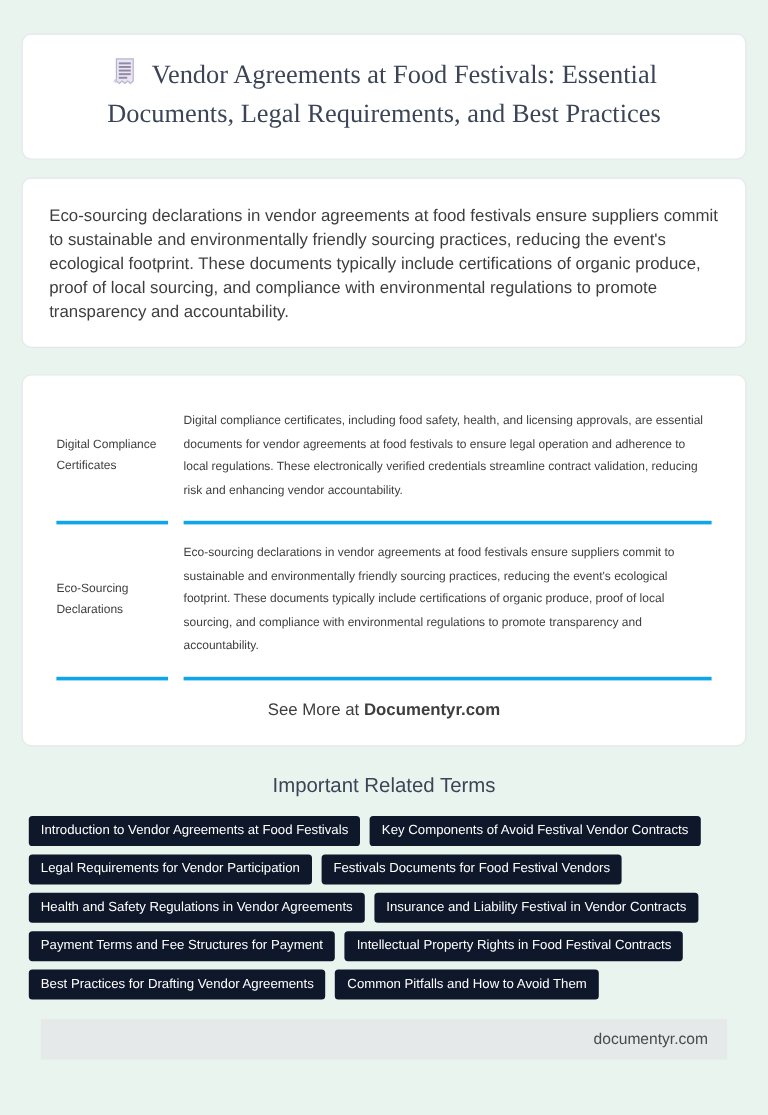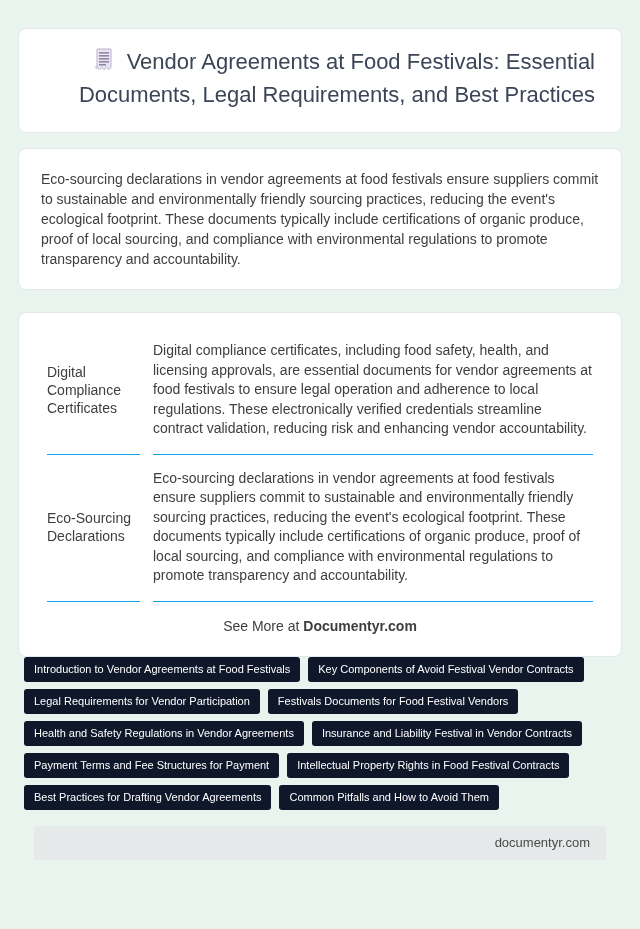--- a/index.html
+++ b/index.html
@@ -16,22 +16,23 @@
 
   .card {
     background: #ffffff;
     border: 1px solid #e4e7ec;
     border-radius: 8px;
   }
 
   
   .title-card {
     padding: 18px 26px 22px 26px;
-    text-align: right;
+    text-align: center;
     margin-bottom: 15px;
+    font-family: Liberation Serif, serif;
   }
   .page-title {
     font-size: 22px;
     line-height: 30px;
     font-weight: 400;
     color: #3b4557;
     margin: 0;
   }
   .receipt-icon-wrap {
     display: inline-block;
@@ -55,24 +56,24 @@
   .table-card {
     padding: 14px 15px 16px 15px;
     margin-bottom: 0;
   }
   table.doc-table {
     width: 100%;
     border-collapse: separate;
     border-spacing: 13px 0;
   }
   .doc-table td {
-    border-bottom: 1px solid #0ea5e9;
+    border-bottom: 3px solid #0ea5e9;
     padding: 14px 0 15px 0;
     vertical-align: middle;
-    font-size: 14px;
+    font-size: 10px;
   }
   .doc-table td.term-cell {
     width: 93px;
     line-height: 18px;
   }
   .doc-table td.desc-cell {
     line-height: 19.5px;
   }
   .see-more {
     text-align: center;
@@ -155,20 +156,21 @@
           <td class="term-cell">Eco-Sourcing Declarations</td>
           <td class="desc-cell">Eco-sourcing declarations in vendor agreements at food festivals ensure suppliers commit to sustainable and environmentally friendly sourcing practices, reducing the event's ecological footprint. These documents typically include certifications of organic produce, proof of local sourcing, and compliance with environmental regulations to promote transparency and accountability.</td>
         </tr>
       </tbody>
     </table>
     <div class="see-more">
       <span>See More at </span><span class="brand">Documentyr.com</span>
     </div>
   </div>
 
+  <h2 class="related-heading">Important Related Terms</h2>
 
   <div class="tags">
     <div class="tag">Introduction to Vendor Agreements at Food Festivals</div>
     <div class="tag">Key Components of Avoid Festival Vendor Contracts</div>
     <div class="tag">Legal Requirements for Vendor Participation</div>
     <div class="tag">Festivals Documents for Food Festival Vendors</div>
     <div class="tag">Health and Safety Regulations in Vendor Agreements</div>
     <div class="tag">Insurance and Liability Festival in Vendor Contracts</div>
     <div class="tag">Payment Terms and Fee Structures for Payment</div>
     <div class="tag">Intellectual Property Rights in Food Festival Contracts</div>

